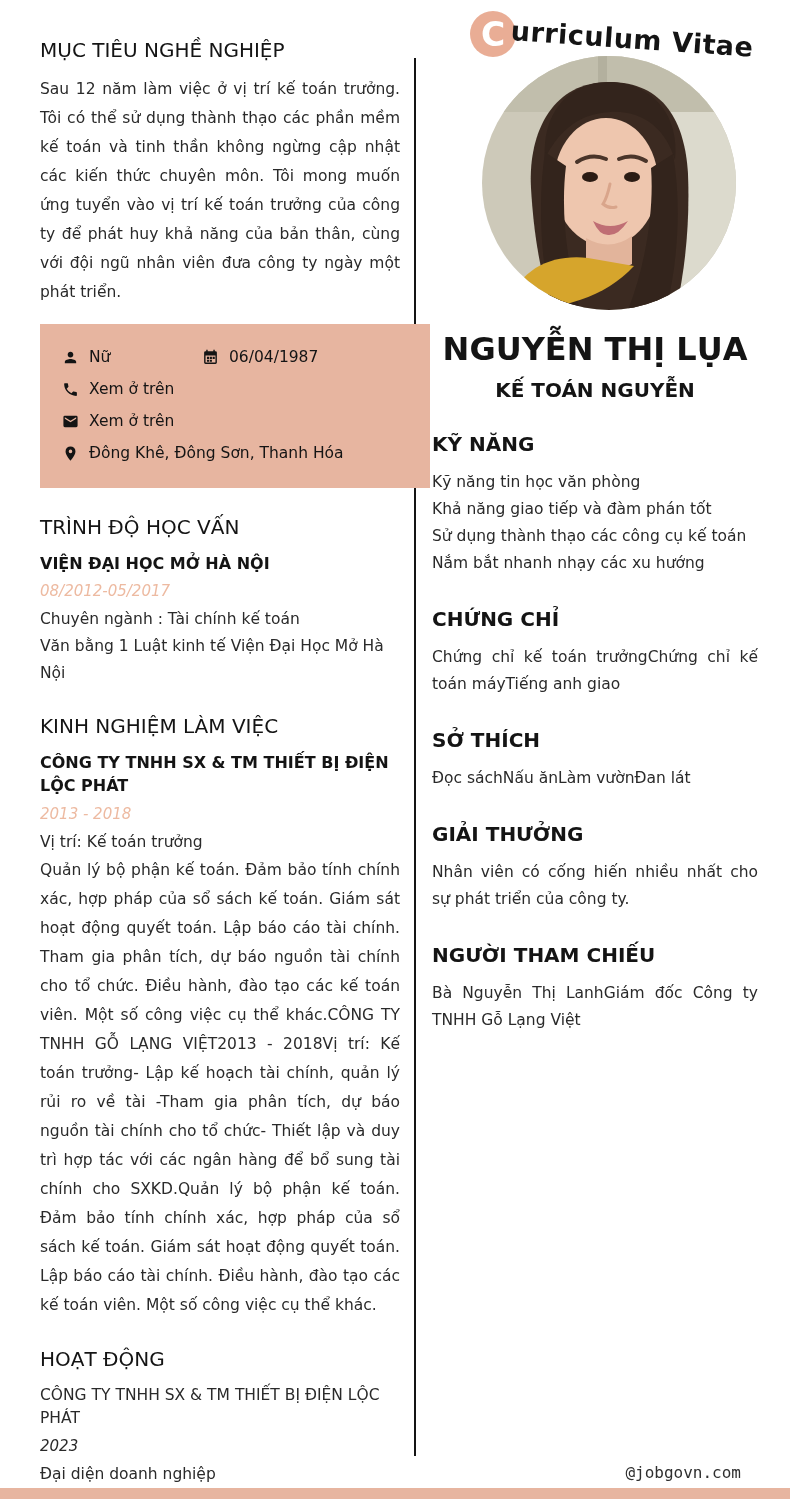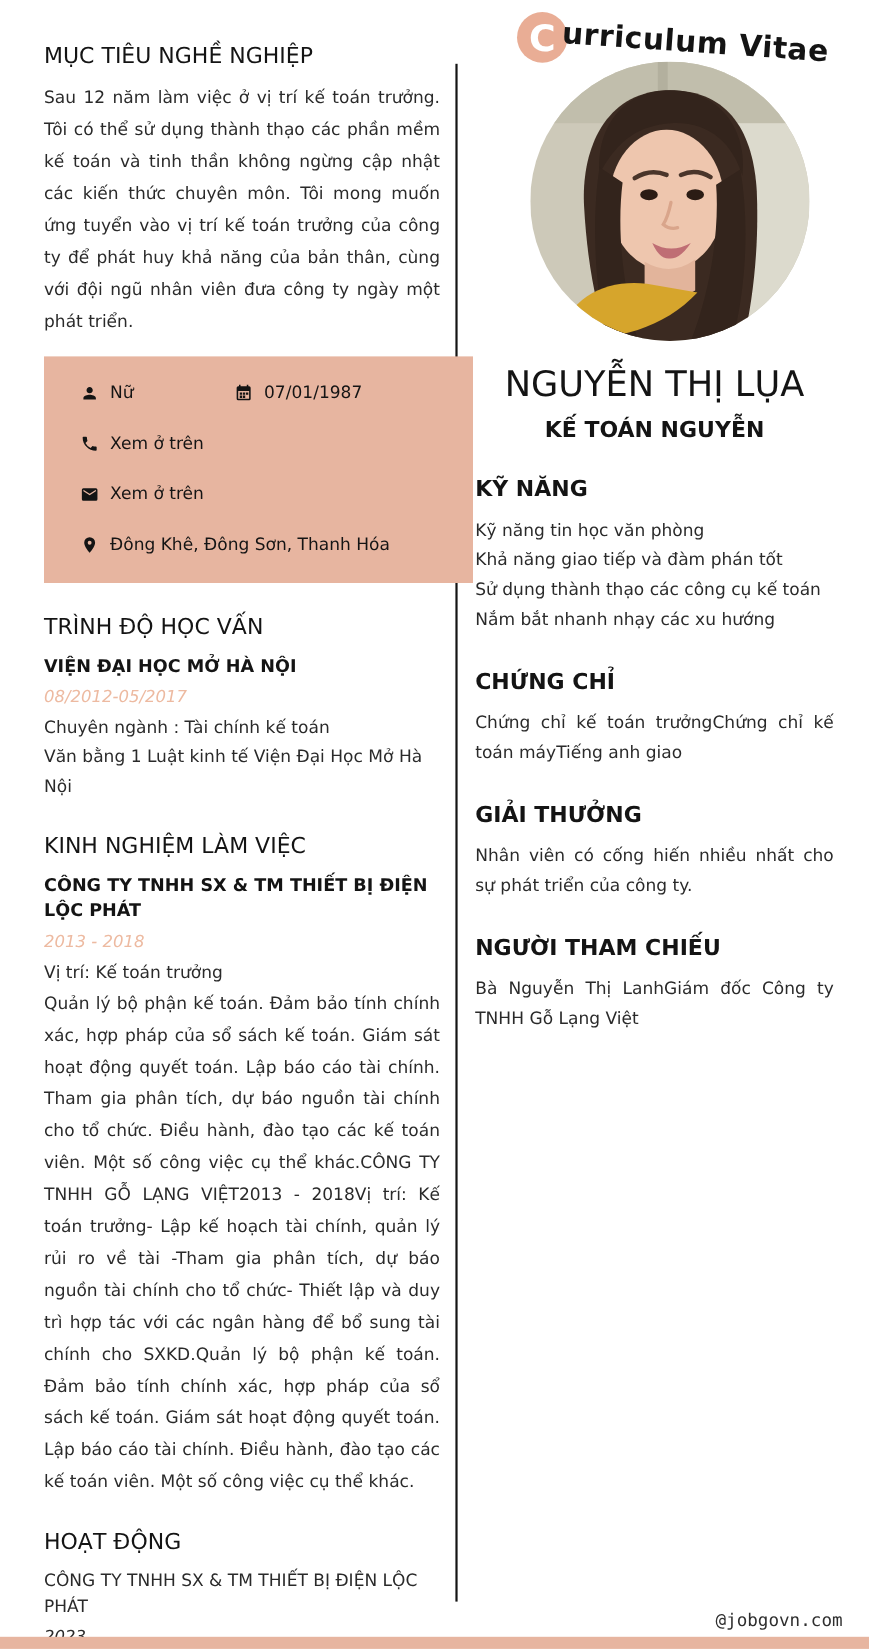--- a/index.html
+++ b/index.html
@@ -22,50 +22,50 @@
     font-size:27px; font-weight:800; color:#141414; margin-left:-5px; margin-top:4px;
     transform:rotate(4deg); transform-origin:left center; letter-spacing:0.5px; white-space:nowrap;
   }
 
   
   .photo { position:absolute; left:482px; top:56px; width:254px; height:254px; border-radius:50%; overflow:hidden; }
   .photo svg { display:block; width:100%; height:100%; }
 
   
   .right-col { position:absolute; left:432px; top:330px; width:326px; }
-  .name { font-size:32px; font-weight:400; color:#141414; text-align:center; white-space:nowrap; }
+  .name { font-size:32px; font-weight:700; color:#141414; text-align:center; white-space:nowrap; }
   .job-title { font-size:20px; font-weight:700; color:#141414; text-align:center; margin-top:10px; }
   .r-section h2 { font-size:20px; font-weight:700; color:#141414; margin:30px 0 13px; }
   .r-section:first-of-type h2 { margin-top:44px; }
   .r-line { font-size:15.5px; line-height:27px; color:#2a2a2a; }
   .r-body { font-size:15.5px; line-height:27px; color:#2a2a2a; text-align:justify; }
 
   
   .left-col { position:absolute; left:40px; top:38px; width:360px; }
   .left-col h2 { font-size:20px; font-weight:400; color:#141414; margin:0 0 13px; }
   .sect { margin-top:27px; }
   .para { font-size:15.5px; line-height:29px; text-align:justify; color:#2a2a2a; }
 
-  .info-box { width:390px; background:#e7b5a0; margin-top:17px; padding:24px 10px 26px 33px; }
-  .info-row { display:flex; margin-top:28px; }
+  .info-box { width:390px; background:#e7b5a0; margin-top:17px; padding:24px 10px 26px 22px; }
+  .info-row { display:flex; margin-top:14px; }
   .info-row:first-child { margin-top:0; }
   .info-cell { display:flex; align-items:center; gap:10px; font-size:15.5px; color:#141414; }
   .cell-gender { flex:0 0 140px; }
   .icon { width:17px; height:17px; flex:0 0 auto; display:inline-flex; }
   .icon svg { width:17px; height:17px; fill:#141414; }
 
   .sub-bold { font-size:16px; font-weight:700; color:#141414; line-height:1.45; }
   .date-accent { font-size:15px; font-style:italic; color:#edbaa1; margin:7px 0 6px; }
   .date-dark { font-size:15px; font-style:italic; color:#2a2a2a; margin:7px 0 6px; }
   .plain-line { font-size:15.5px; line-height:27px; color:#2a2a2a; }
   .sub-plain { font-size:15.5px; color:#2a2a2a; line-height:1.5; }
 
   
   .footer-watermark {
-    position:absolute; right:24px; bottom:17px;
+    position:absolute; right:49px; bottom:17px;
     font-family:"DejaVu Sans Mono","Liberation Mono",monospace; font-size:16px; color:#2f2f2f;
   }
   .footer-bar { position:absolute; left:0; bottom:0; width:100%; height:11px; background:#e7b5a0; }
 </style>
 </head>
 <body>
 
 <div class="page">
 
   <div class="divider"></div>
@@ -108,20 +108,24 @@
       <div class="r-line">Kỹ năng tin học văn phòng</div>
       <div class="r-line">Khả năng giao tiếp và đàm phán tốt</div>
       <div class="r-line">Sử dụng thành thạo các công cụ kế toán Nắm bắt nhanh nhạy các xu hướng</div>
     </div>
 
     <div class="r-section">
       <h2>CHỨNG CHỈ</h2>
       <div class="r-body">Chứng chỉ kế toán trưởngChứng chỉ kế toán máyTiếng anh giao</div>
     </div>
 
+    <div class="r-section">
+      <h2>SỞ THÍCH</h2>
+      <div class="r-line">Đọc sáchNấu ănLàm vườnĐan lát</div>
+    </div>
 
     <div class="r-section">
       <h2>GIẢI THƯỞNG</h2>
       <div class="r-body">Nhân viên có cống hiến nhiều nhất cho sự phát triển của công ty.</div>
     </div>
 
     <div class="r-section">
       <h2>NGƯỜI THAM CHIẾU</h2>
       <div class="r-body">Bà Nguyễn Thị LanhGiám đốc Công ty TNHH Gỗ Lạng Việt</div>
     </div>
@@ -143,21 +147,21 @@
               </svg>
           </span>
           <span>Nữ</span>
         </div>
         <div class="info-cell">
           <span class="icon">
             <svg viewBox="0 0 24 24">
                 <path d="M19 3h-1V1h-2v2H8V1H6v2H5a2 2 0 0 0-2 2v14a2 2 0 0 0 2 2h14a2 2 0 0 0 2-2V5a2 2 0 0 0-2-2zm0 16H5V9h14v10zM7 11h3v3H7v-3zm4 0h3v3h-3v-3zm4 0h3v3h-3v-3zM7 15h3v3H7v-3zm4 0h3v3h-3v-3z"></path>
               </svg>
           </span>
-          <span>07/01/1987</span>
+          <span>06/04/1987</span>
         </div>
       </div>
       <div class="info-row">
         <div class="info-cell">
           <span class="icon">
             <svg viewBox="0 0 24 24">
                 <path d="M6.62 10.79a15.05 15.05 0 0 0 6.59 6.59l2.2-2.2c.27-.27.67-.36 1.02-.24 1.12.37 2.33.57 3.57.57.55 0 1 .45 1 1V20c0 .55-.45 1-1 1-9.39 0-17-7.61-17-17 0-.55.45-1 1-1h3.5c.55 0 1 .45 1 1 0 1.25.2 2.45.57 3.57.11.35.03.74-.25 1.02l-2.2 2.2z"></path>
               </svg>
           </span>
           <span>Xem ở trên</span>

